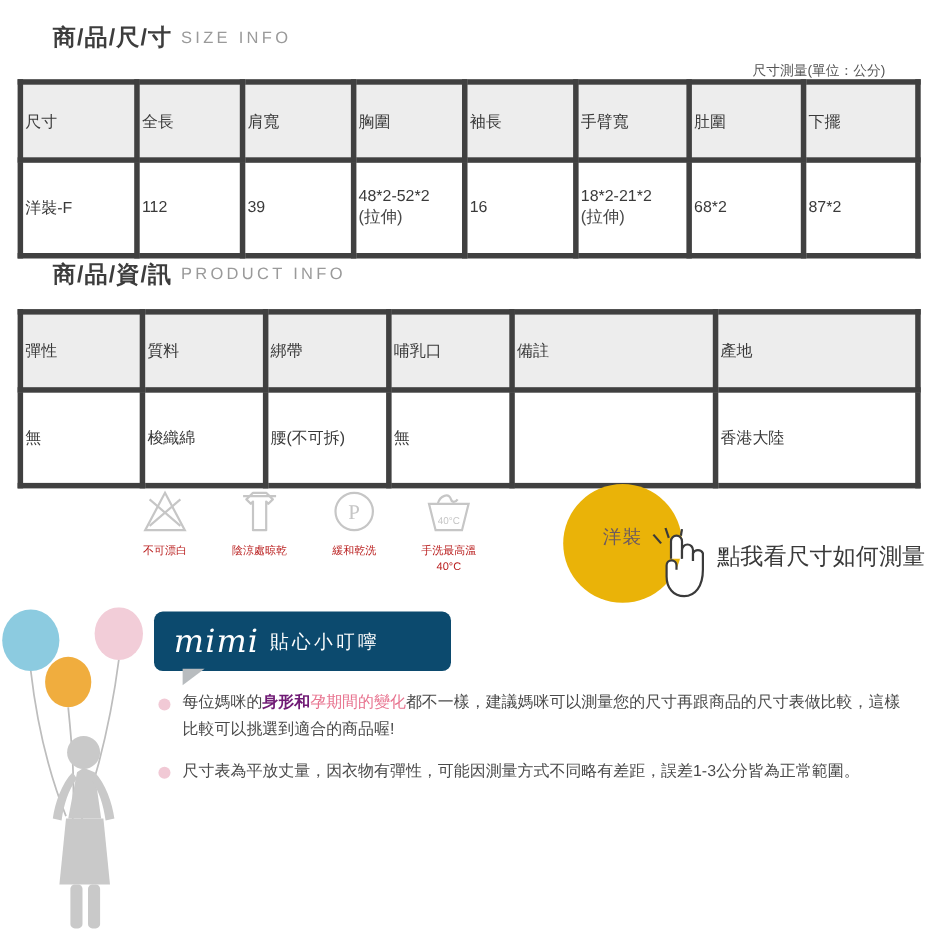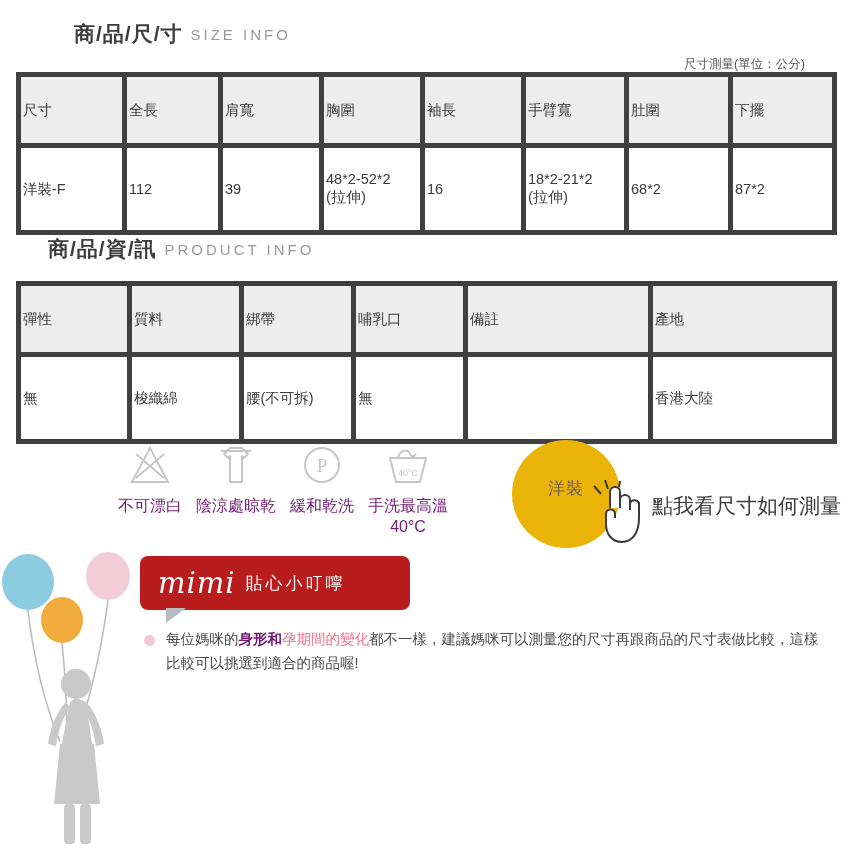--- a/index.html
+++ b/index.html
@@ -86,22 +86,22 @@
     width: 84px;
     text-align: center;
   }
   .care-icon {
     width: 56px;
     height: 50px;
     margin: 0 auto;
     position: relative;
   }
   .care-label {
-    font-size: 16px;
-    color: #701a75;
+    font-size: 10px;
+    color: #b91c1c;
     margin-top: 6px;
     line-height: 1.25;
     white-space: nowrap;
   }
 
   
   .badge {
     position: absolute;
     left: 512px;
     top: 440px;
@@ -145,21 +145,21 @@
     height: 296px;
   }
 
   
   .bubble {
     position: absolute;
     left: 140px;
     top: 556px;
     width: 270px;
     height: 54px;
-    background: #b91c1c;
+    background: #0c4a6e;
     border-radius: 8px;
     display: flex;
     align-items: center;
     padding-left: 18px;
     box-sizing: border-box;
   }
   .bubble:after {
     content: "";
     position: absolute;
     left: 26px;
@@ -207,21 +207,21 @@
     height: 11px;
     border-radius: 50%;
     background: #f1c9d5;
   }
   .hl-pink { color: #e8738f; }
   .hl-gray { color: #701a75; font-weight: bold; }
 </style>
 </head>
 <body>
 
-<div class="sec-head" style="left:48px; top:20px;margin-left:26px;">
+<div class="sec-head" style="left:48px; top:20px;">
   <span class="zh">商/品/尺/寸</span><span class="en">SIZE INFO</span>
 </div>
 <div class="unit-note" style="left:684px; top:56px;">尺寸測量(單位：公分)</div>
 
 <table class="info" id="size-table" style="left:16px; top:72px; width:816px;">
   <colgroup>
     <col style="width:106px">
       <col style="width:96px">
       <col style="width:101px">
       <col style="width:101px">
@@ -387,15 +387,19 @@
   <span class="tip">貼心小叮嚀</span>
 </div>
 
 <div class="notes">
 
   <div class="note">
     <span class="dot"></span>
     <span>每位媽咪的</span><span class="hl-gray">身形和</span><span class="hl-pink">孕期間的變化</span><span>都不一樣，建議媽咪可以測量您的尺寸再跟商品的尺寸表做比較，這樣比較可以挑選到適合的商品喔!</span>
   </div>
 
+  <div class="note">
+    <span class="dot"></span>
+    <span>尺寸表為平放丈量，因衣物有彈性，可能因測量方式不同略有差距，誤差1-3公分皆為正常範圍。</span>
+  </div>
 
 
 </div>
 
 </body></html>

